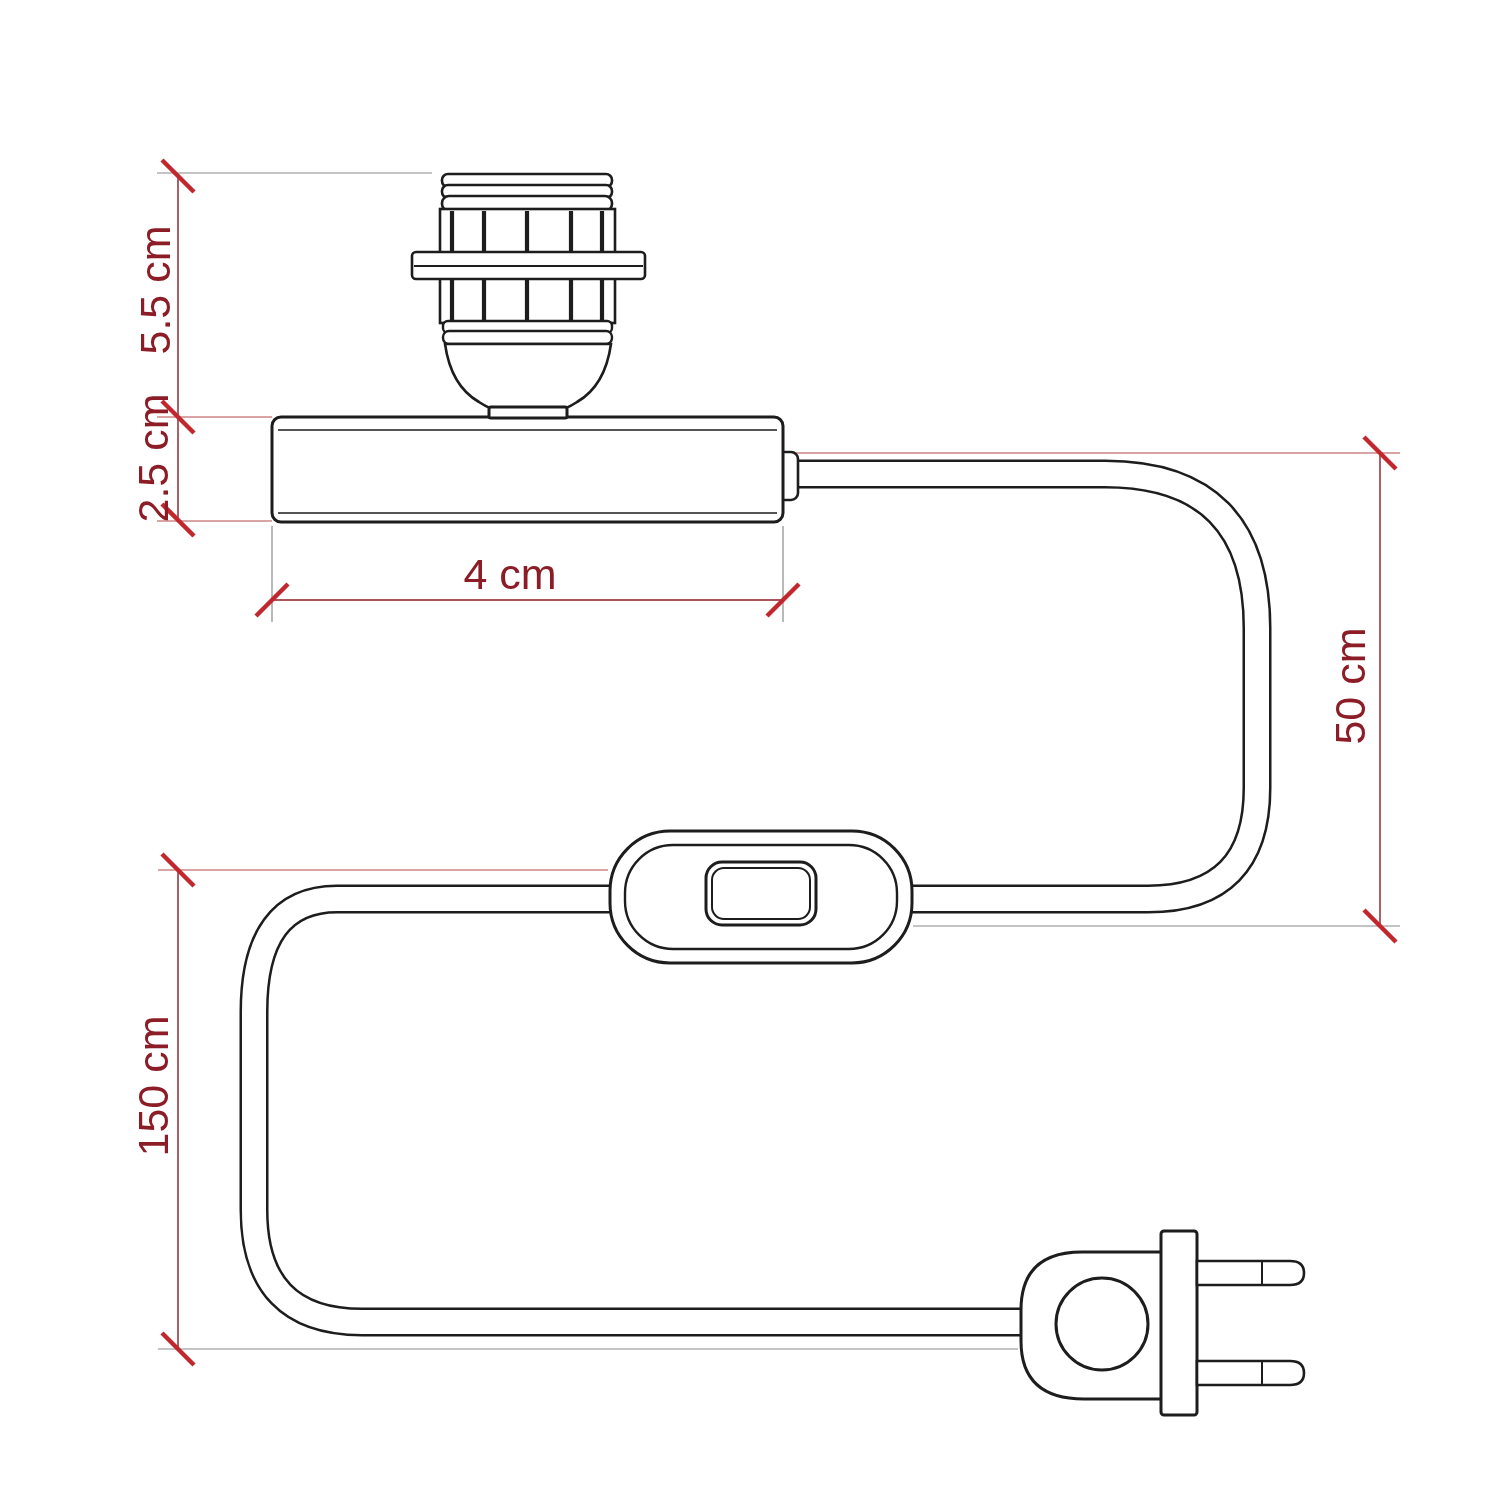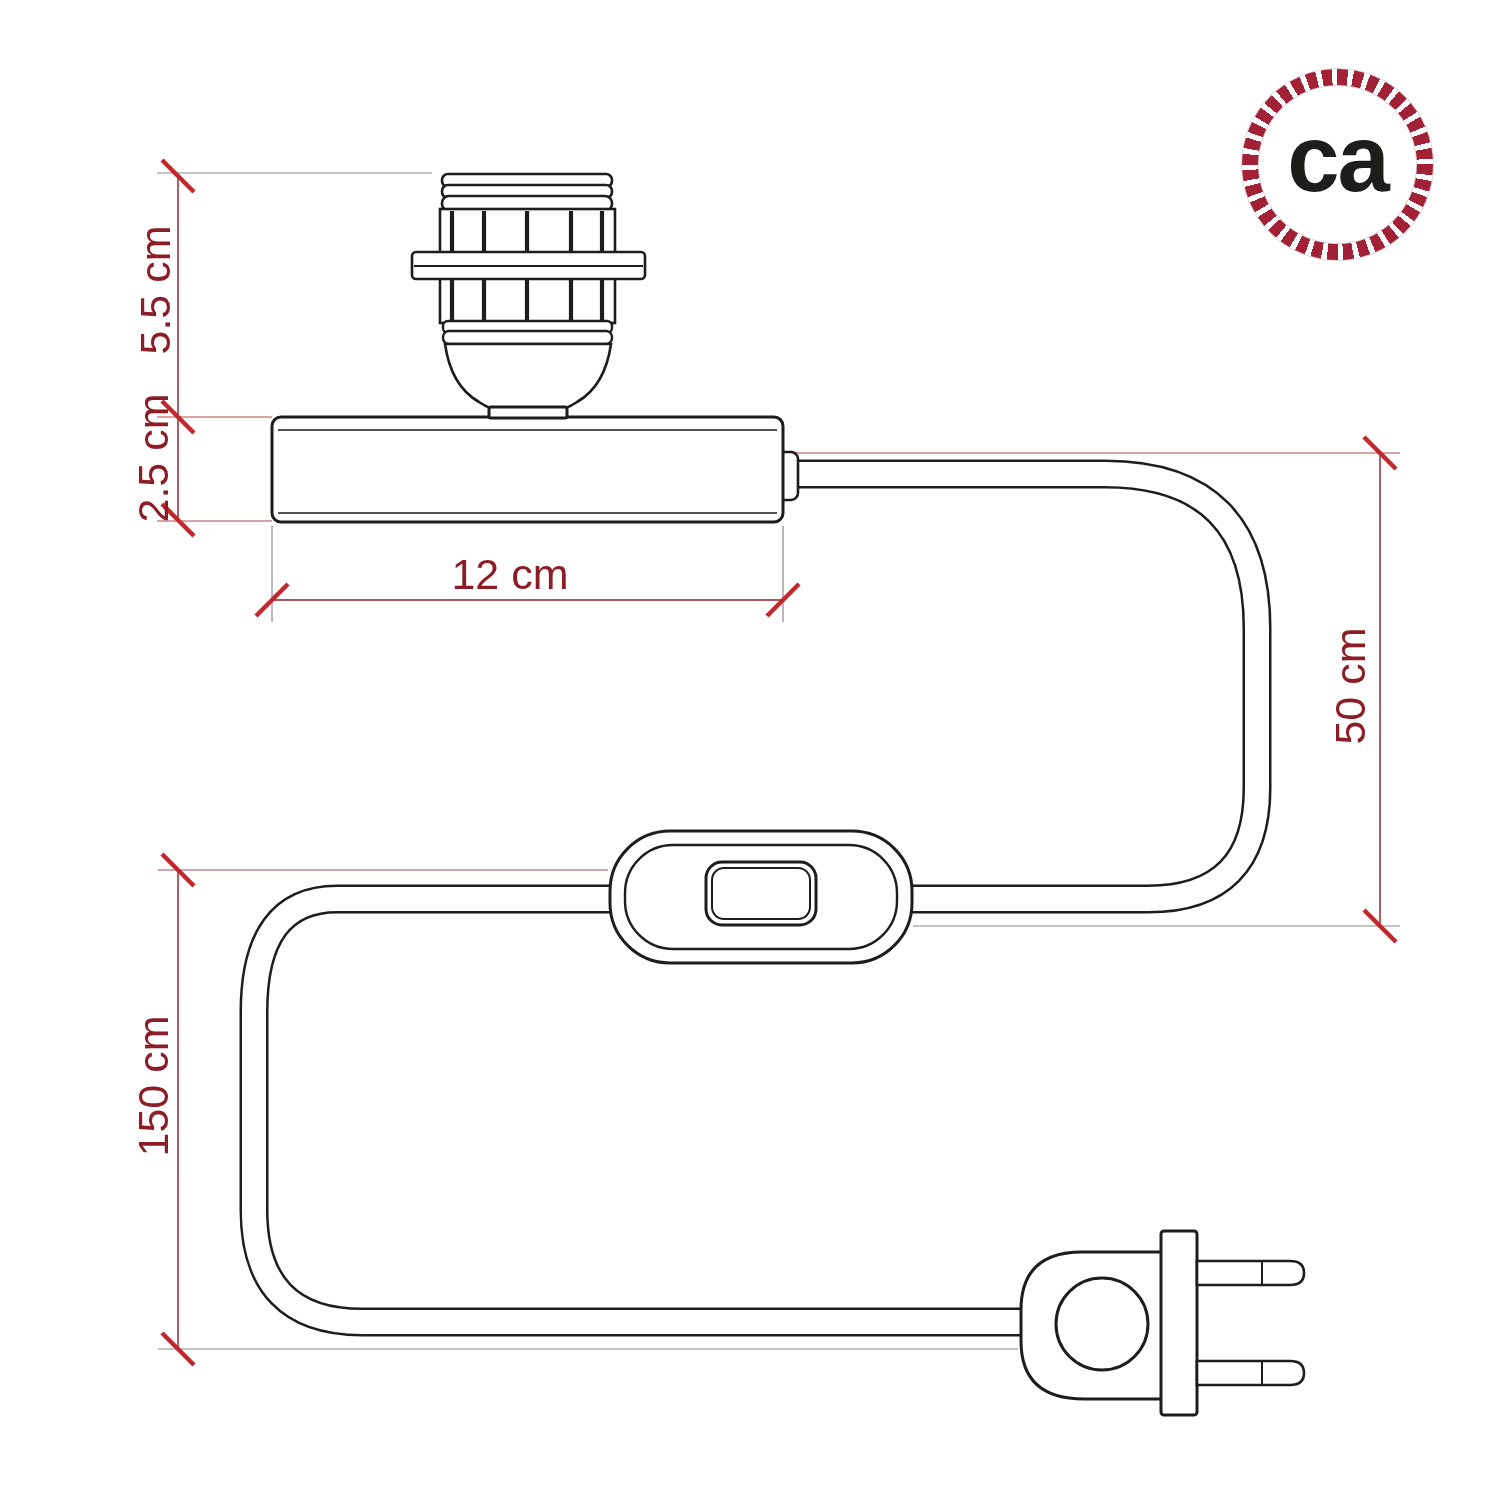--- a/index.html
+++ b/index.html
@@ -118,23 +118,18 @@
       <rect class="ink w3" x="1161" y="1231" width="36" height="184" rx="3"></rect>
       <path class="ink w26" d="M1197,1261 H1290 Q1304,1261 1304,1273 Q1304,1285 1290,1285 H1197 Z"></path>
       <path class="ink-nf w2" d="M1262,1261 V1285"></path>
       <path class="ink w26" d="M1197,1361 H1290 Q1304,1361 1304,1373 Q1304,1385 1290,1385 H1197 Z"></path>
       <path class="ink-nf w2" d="M1262,1361 V1385"></path>
     </g>
   </svg>
 
   <div class="dim-label vertical" style="left:155px;top:290px">5.5 cm</div>
   <div class="dim-label vertical" style="left:153px;top:458px">2.5 cm</div>
-  <div class="dim-label" style="left:510px;top:574px">12 cm</div>
+  <div class="dim-label" style="left:510px;top:574px">4 cm</div>
   <div class="dim-label vertical" style="left:1350px;top:686px">50 cm</div>
   <div class="dim-label vertical" style="left:153px;top:1086px">150 cm</div>
 
-  <div class="logo-ring">
-    <div class="logo-inner">
-      <span class="logo-text">ca</span>
-    </div>
-  </div>
 
 </div>
 
 </body></html>

